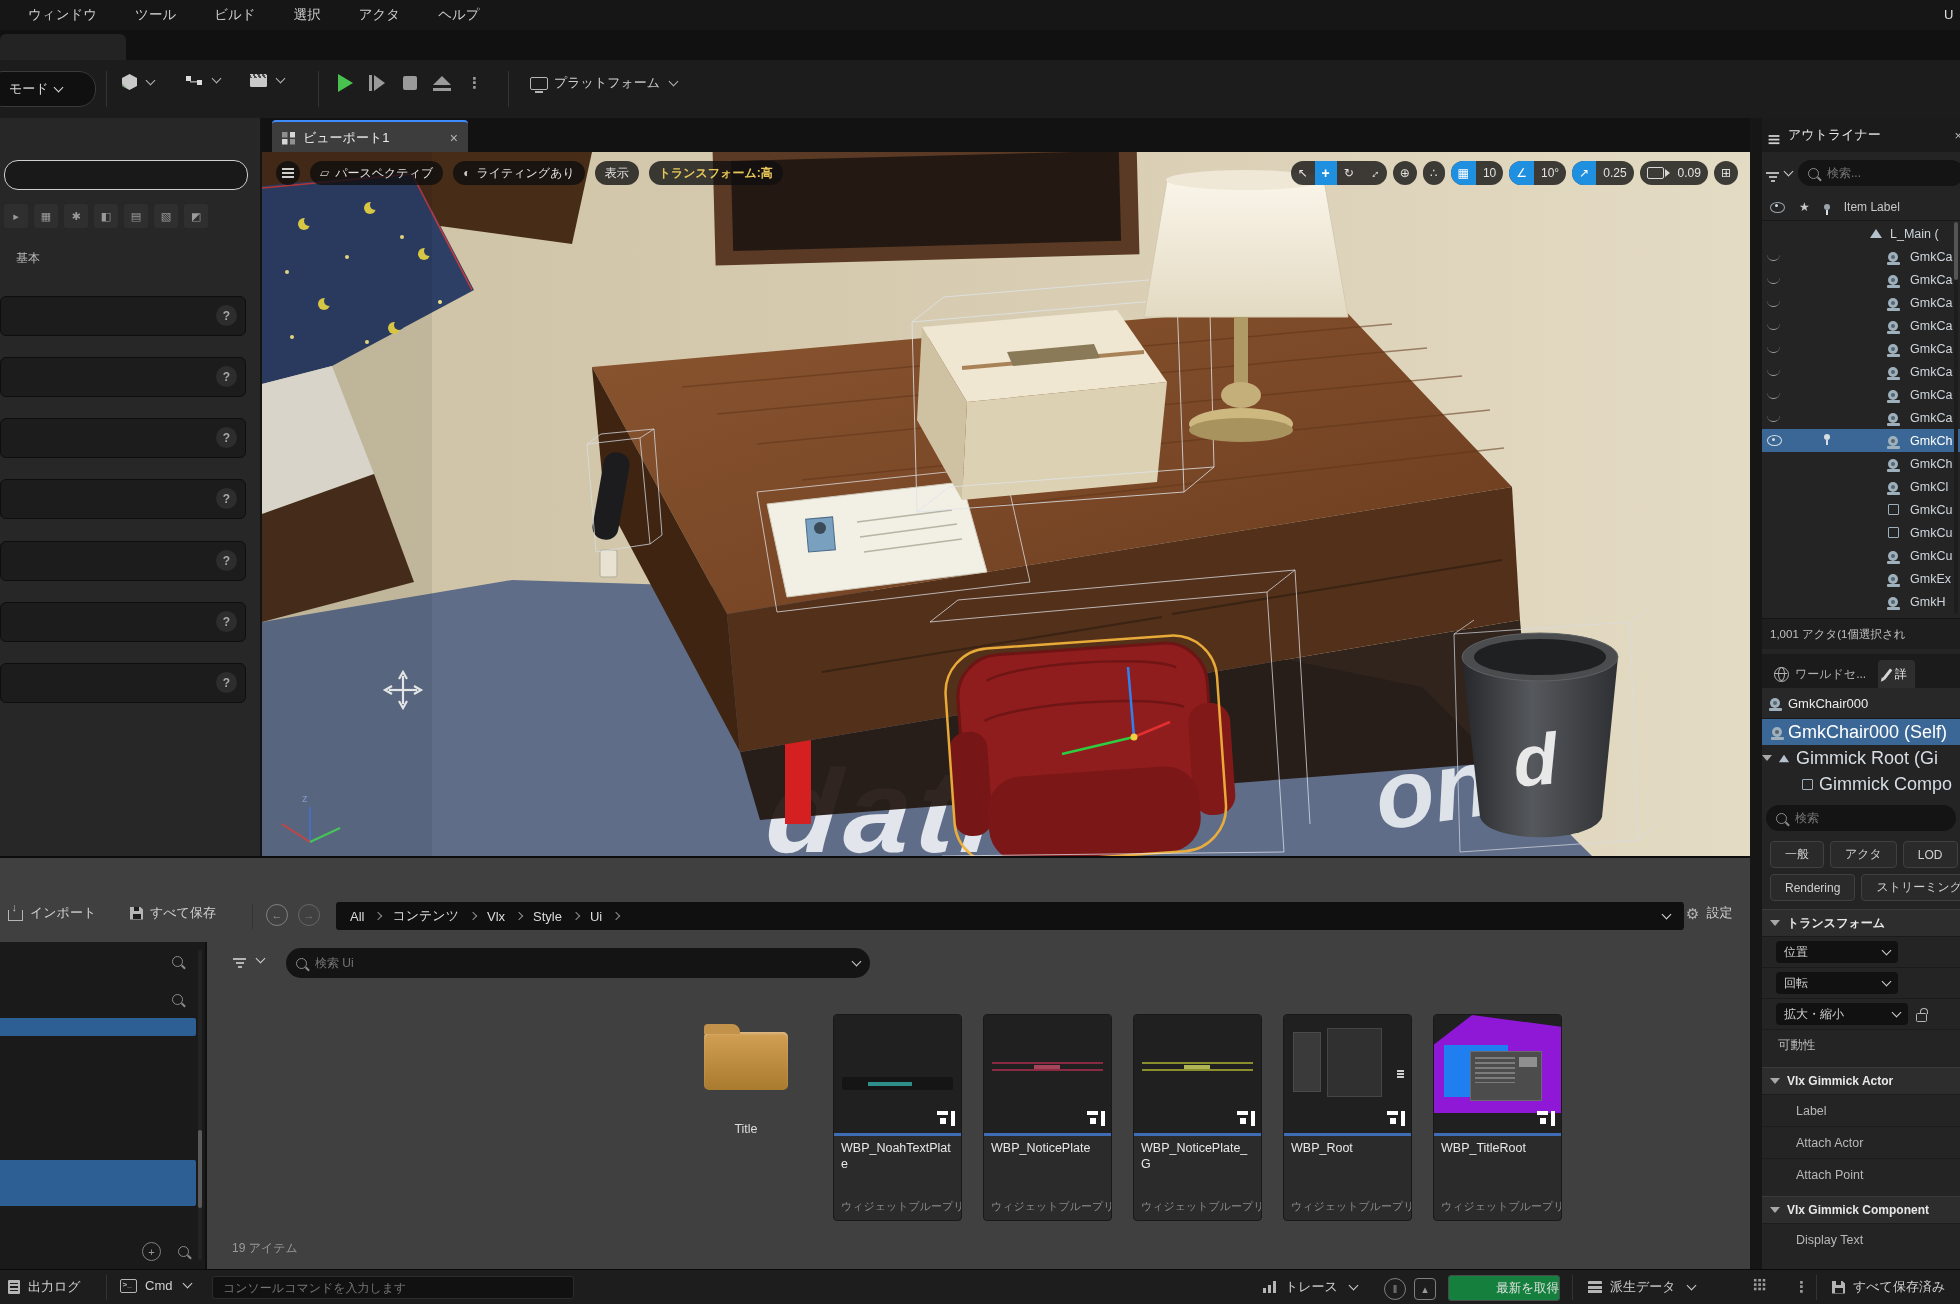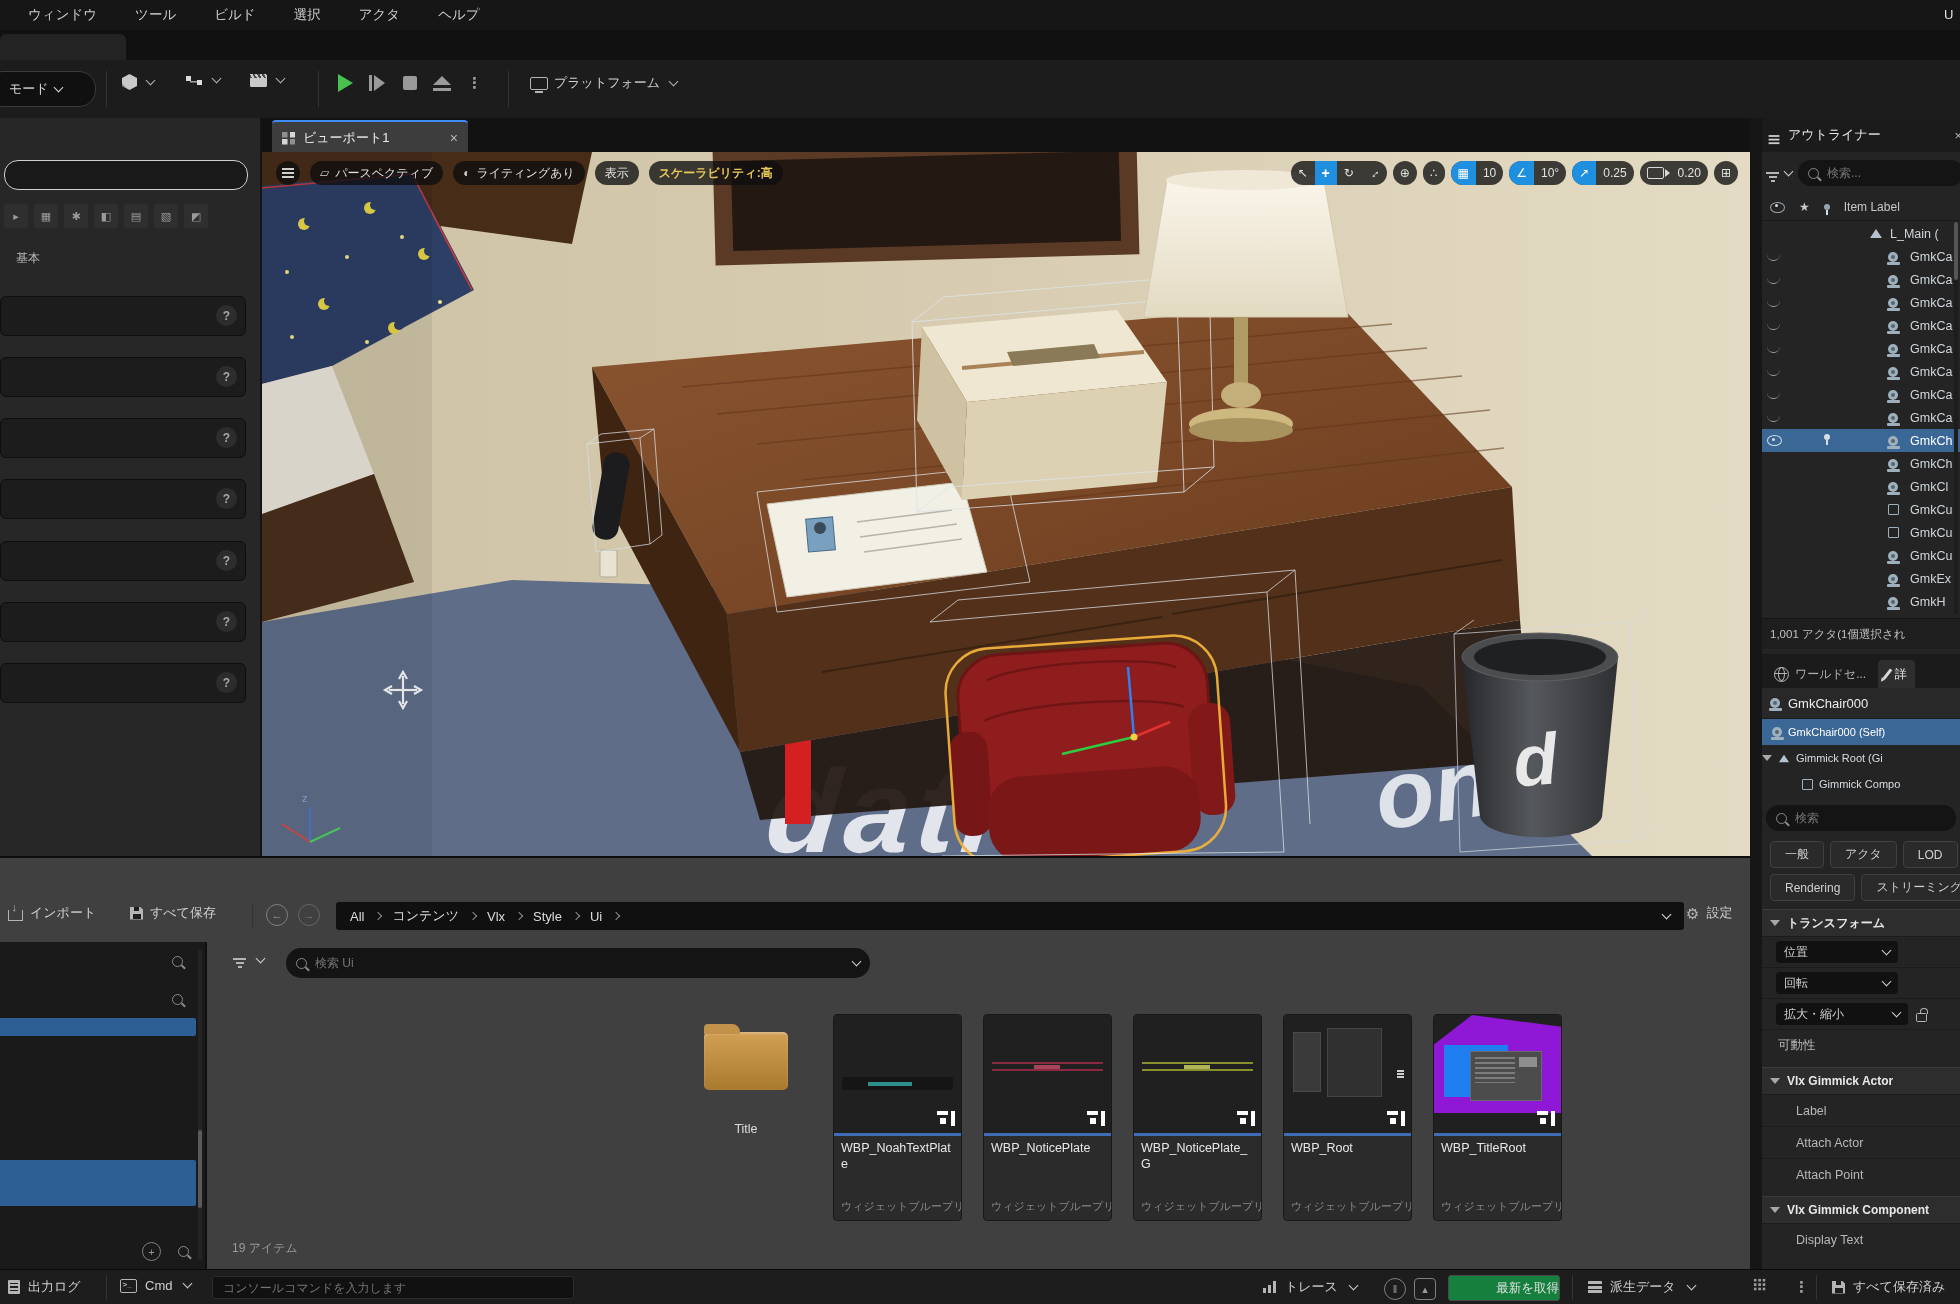--- a/index.html
+++ b/index.html
@@ -119,21 +119,21 @@
   .ol-row .ticon{position:absolute;left:126px}
   .ol-row .tlabel{position:absolute;left:148px}
   .ol-row.toprow .ticon{left:108px}
   .ol-row.toprow .tlabel{left:128px}
   .ol-foot{left:0;top:500px;width:198px;height:30px;background:#1e1e1e;border-top:1px solid #141414;display:flex;align-items:center;padding-left:8px;font-size:11.5px;color:#c0c0c0;white-space:nowrap}
   .det{left:0;top:536px;width:198px}
   .det-tabs{height:34px;display:flex;align-items:flex-end;gap:4px;background:#1b1b1b;padding-left:4px}
   .det-tab{height:28px;display:flex;align-items:center;gap:6px;padding:0 8px;color:#b0b0b0;font-size:12px;white-space:nowrap}
   .det-tab.active{background:#2e2e2e;border-radius:4px 4px 0 0;color:#ececec}
   .det-actor{height:30px;display:flex;align-items:center;gap:8px;padding-left:8px;background:#282828;color:#ececec;font-size:13px;border-bottom:1px solid #1a1a1a}
-  .comp-row{height:26px;display:flex;align-items:center;gap:6px;font-size:11px;color:#d6dde3;white-space:nowrap;overflow:hidden}
+  .comp-row{height:26px;display:flex;align-items:center;gap:6px;font-size:18px;color:#d6dde3;white-space:nowrap;overflow:hidden}
   .comp-row.sel{background:#3a6795;color:#fff}
   .det-search{margin:8px 4px 6px 4px}
   .cat-row{display:flex;gap:6px;padding:4px 0 2px 8px}
   .catpill{border:1px solid #404040;background:#2a2a2a;border-radius:4px;height:25px;display:flex;align-items:center;padding:0 14px;font-size:12px;color:#d0d0d0;white-space:nowrap}
   .sec{height:26px;background:#2d2d2d;border-top:1px solid #3a3a3a;display:flex;align-items:center;gap:7px;padding-left:8px;font-weight:bold;font-size:12px;color:#e8e8e8;margin-top:6px;white-space:nowrap}
   .tri-d{width:0;height:0;border-left:5px solid transparent;border-right:5px solid transparent;border-top:6px solid #a8a8a8}
   .trow{height:30px;border-top:1px solid #1b1b1b;display:flex;align-items:center;padding-left:14px;gap:8px}
   .tpill{width:106px;height:22px;background:#111;border-radius:4px;display:flex;align-items:center;justify-content:space-between;padding:0 8px;font-size:12px;color:#d0d0d0;white-space:nowrap}
   .prow{height:31px;border-top:1px solid #1c1c1c;display:flex;align-items:center;padding-left:34px;font-size:12.5px;color:#b8b8b8;white-space:nowrap}
   
@@ -436,21 +436,21 @@
         <span>パースペクティブ</span>
       </div>
     <div class="pill">
         <span style="color:#cfcfcf">◐</span>
         <span>ライティングあり</span>
       </div>
     <div class="pill">
         <span>表示</span>
       </div>
     <div class="pill">
-        <span class="yellow" style="font-weight:bold">スケーラビリティ:高</span>
+        <span class="yellow" style="font-weight:bold">トランスフォーム:高</span>
       </div>
   </div>
 
   <div class="abs flex" style="right:12px;top:9px;gap:6px">
     <div class="vg">
       <span class="cell">↖</span>
       <span class="cell on" style="font-weight:bold;font-size:14px">+</span>
       <span class="cell">↻</span>
       <span class="cell" style="transform:none">
           <i style="display:inline-block;transform:rotate(-45deg);font-style:normal">↔</i>
@@ -471,21 +471,21 @@
       <span class="cell">10°</span>
     </div>
     <div class="vg">
       <span class="cell on">↗</span>
       <span class="cell">0.25</span>
     </div>
     <div class="vg">
       <span class="cell">
           <span class="ic i-camspd"></span>
         </span>
-      <span class="cell">0.20</span>
+      <span class="cell">0.09</span>
     </div>
     <div class="vg">
         <span class="cell">⊞</span>
       </div>
   </div>
 </div>
 
 <div class="abs rp-gap"></div>
 <div class="abs right-panel">
 

